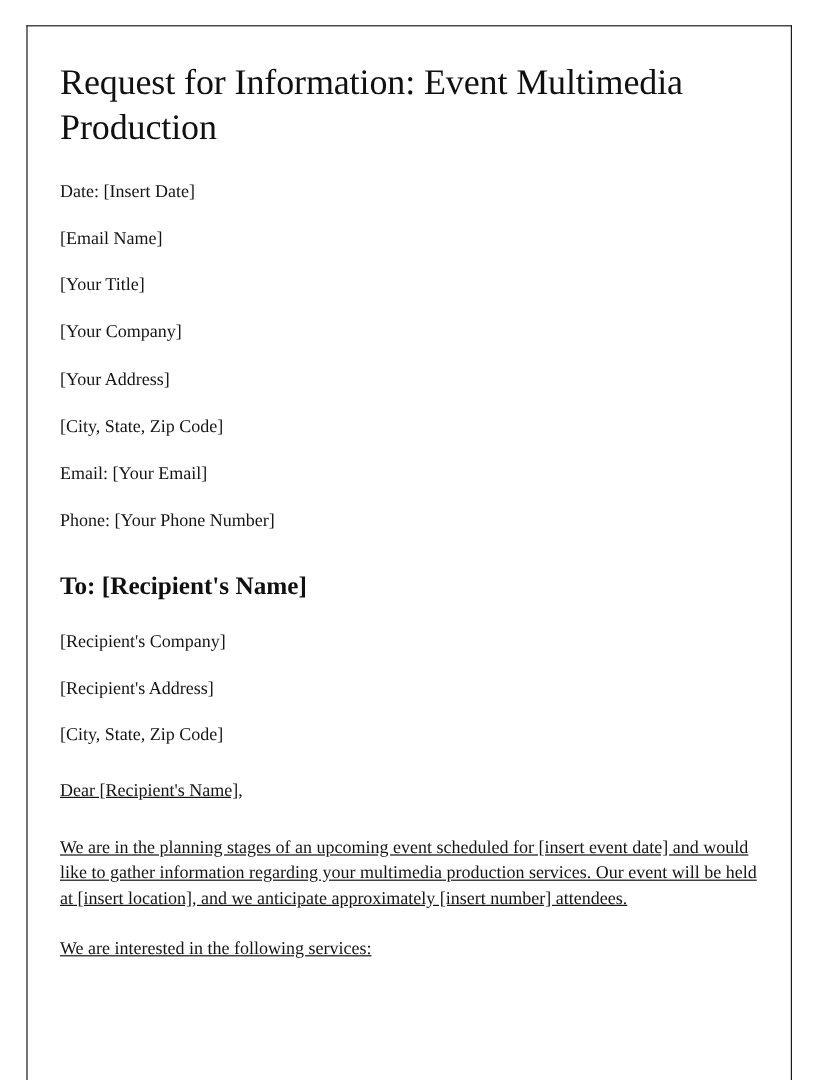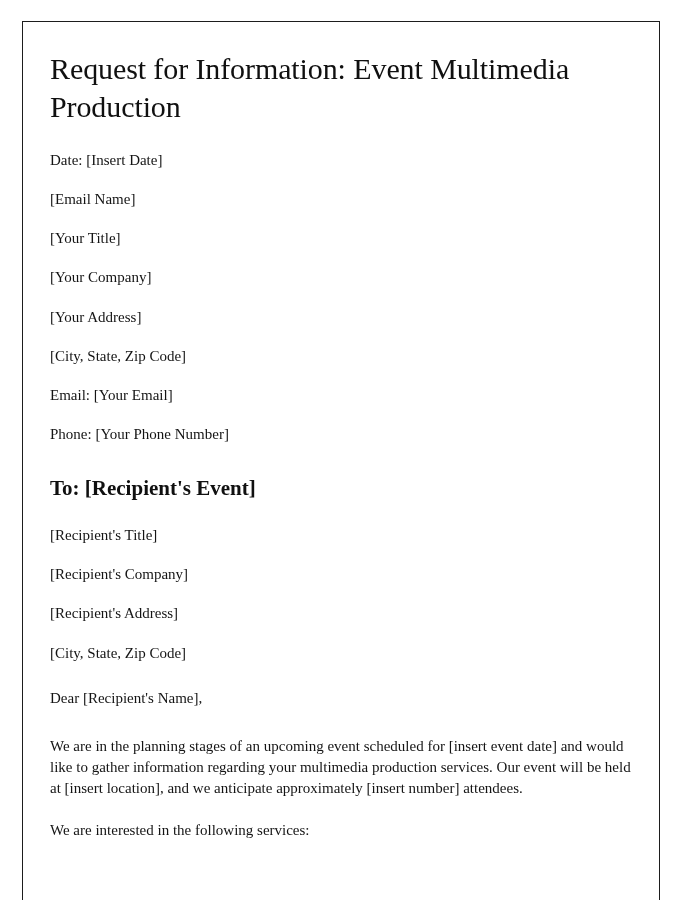--- a/index.html
+++ b/index.html
@@ -61,20 +61,21 @@
   .meta-line + .meta-line { margin-top: 19px; }
 
   .meta-block          { margin-top: 24px; }
   .meta-block-recip    { margin-top: 23px; }
 
   .body-para {
     margin: 0;
     font-size: 15px;
     line-height: 21px;
     color: #141414;
+    text-decoration: underline;
   }
   .salutation  { margin-top: 25px; }
   .para-intro  { margin-top: 27px; }
   .para-lead   { margin-top: 21px; }
 </style>
 </head>
 <body>
 
 <div id="page-sheet">
   <div id="page-content">
@@ -85,24 +86,23 @@
       <p class="meta-line">Date: [Insert Date]</p>
       <p class="meta-line">[Email Name]</p>
       <p class="meta-line">[Your Title]</p>
       <p class="meta-line">[Your Company]</p>
       <p class="meta-line">[Your Address]</p>
       <p class="meta-line">[City, State, Zip Code]</p>
       <p class="meta-line">Email: [Your Email]</p>
       <p class="meta-line">Phone: [Your Phone Number]</p>
     </div>
 
-    <h2 class="section-heading h2-to">To: [Recipient's Event]</h2>
+    <h2 class="section-heading h2-to">To: [Recipient's Name]</h2>
 
     <div class="meta-block-recip">
-      <p class="meta-line">[Recipient's Title]</p>
       <p class="meta-line">[Recipient's Company]</p>
       <p class="meta-line">[Recipient's Address]</p>
       <p class="meta-line">[City, State, Zip Code]</p>
     </div>
 
 
     <p class="body-para salutation">Dear [Recipient's Name],</p>
 
     <p class="body-para para-intro">We are in the planning stages of an upcoming event scheduled for [insert event date] and would like to gather information regarding your multimedia production services. Our event will be held at [insert location], and we anticipate approximately [insert number] attendees.</p>
 

